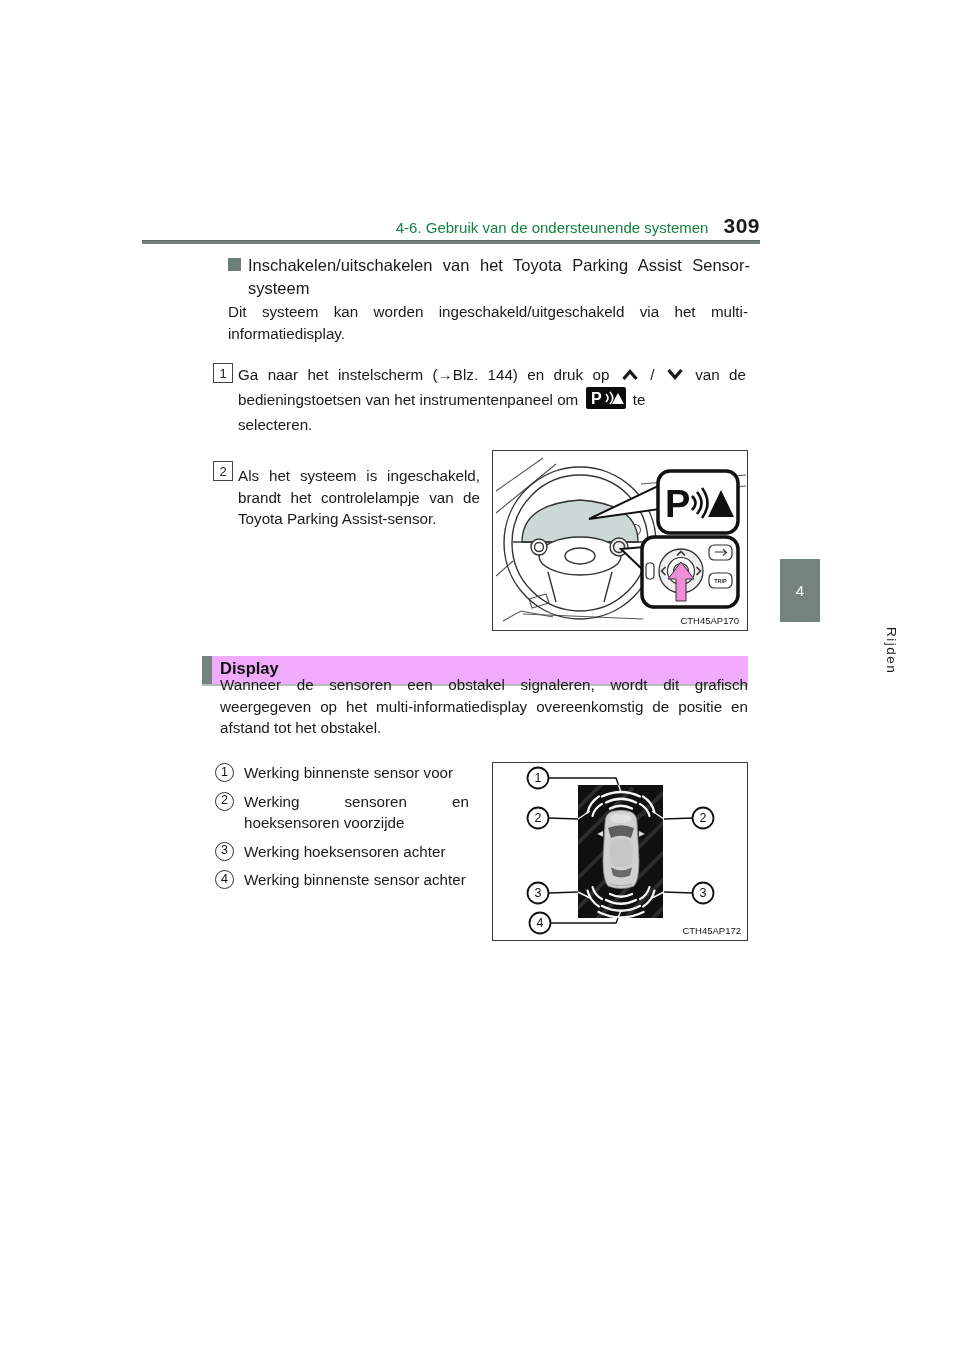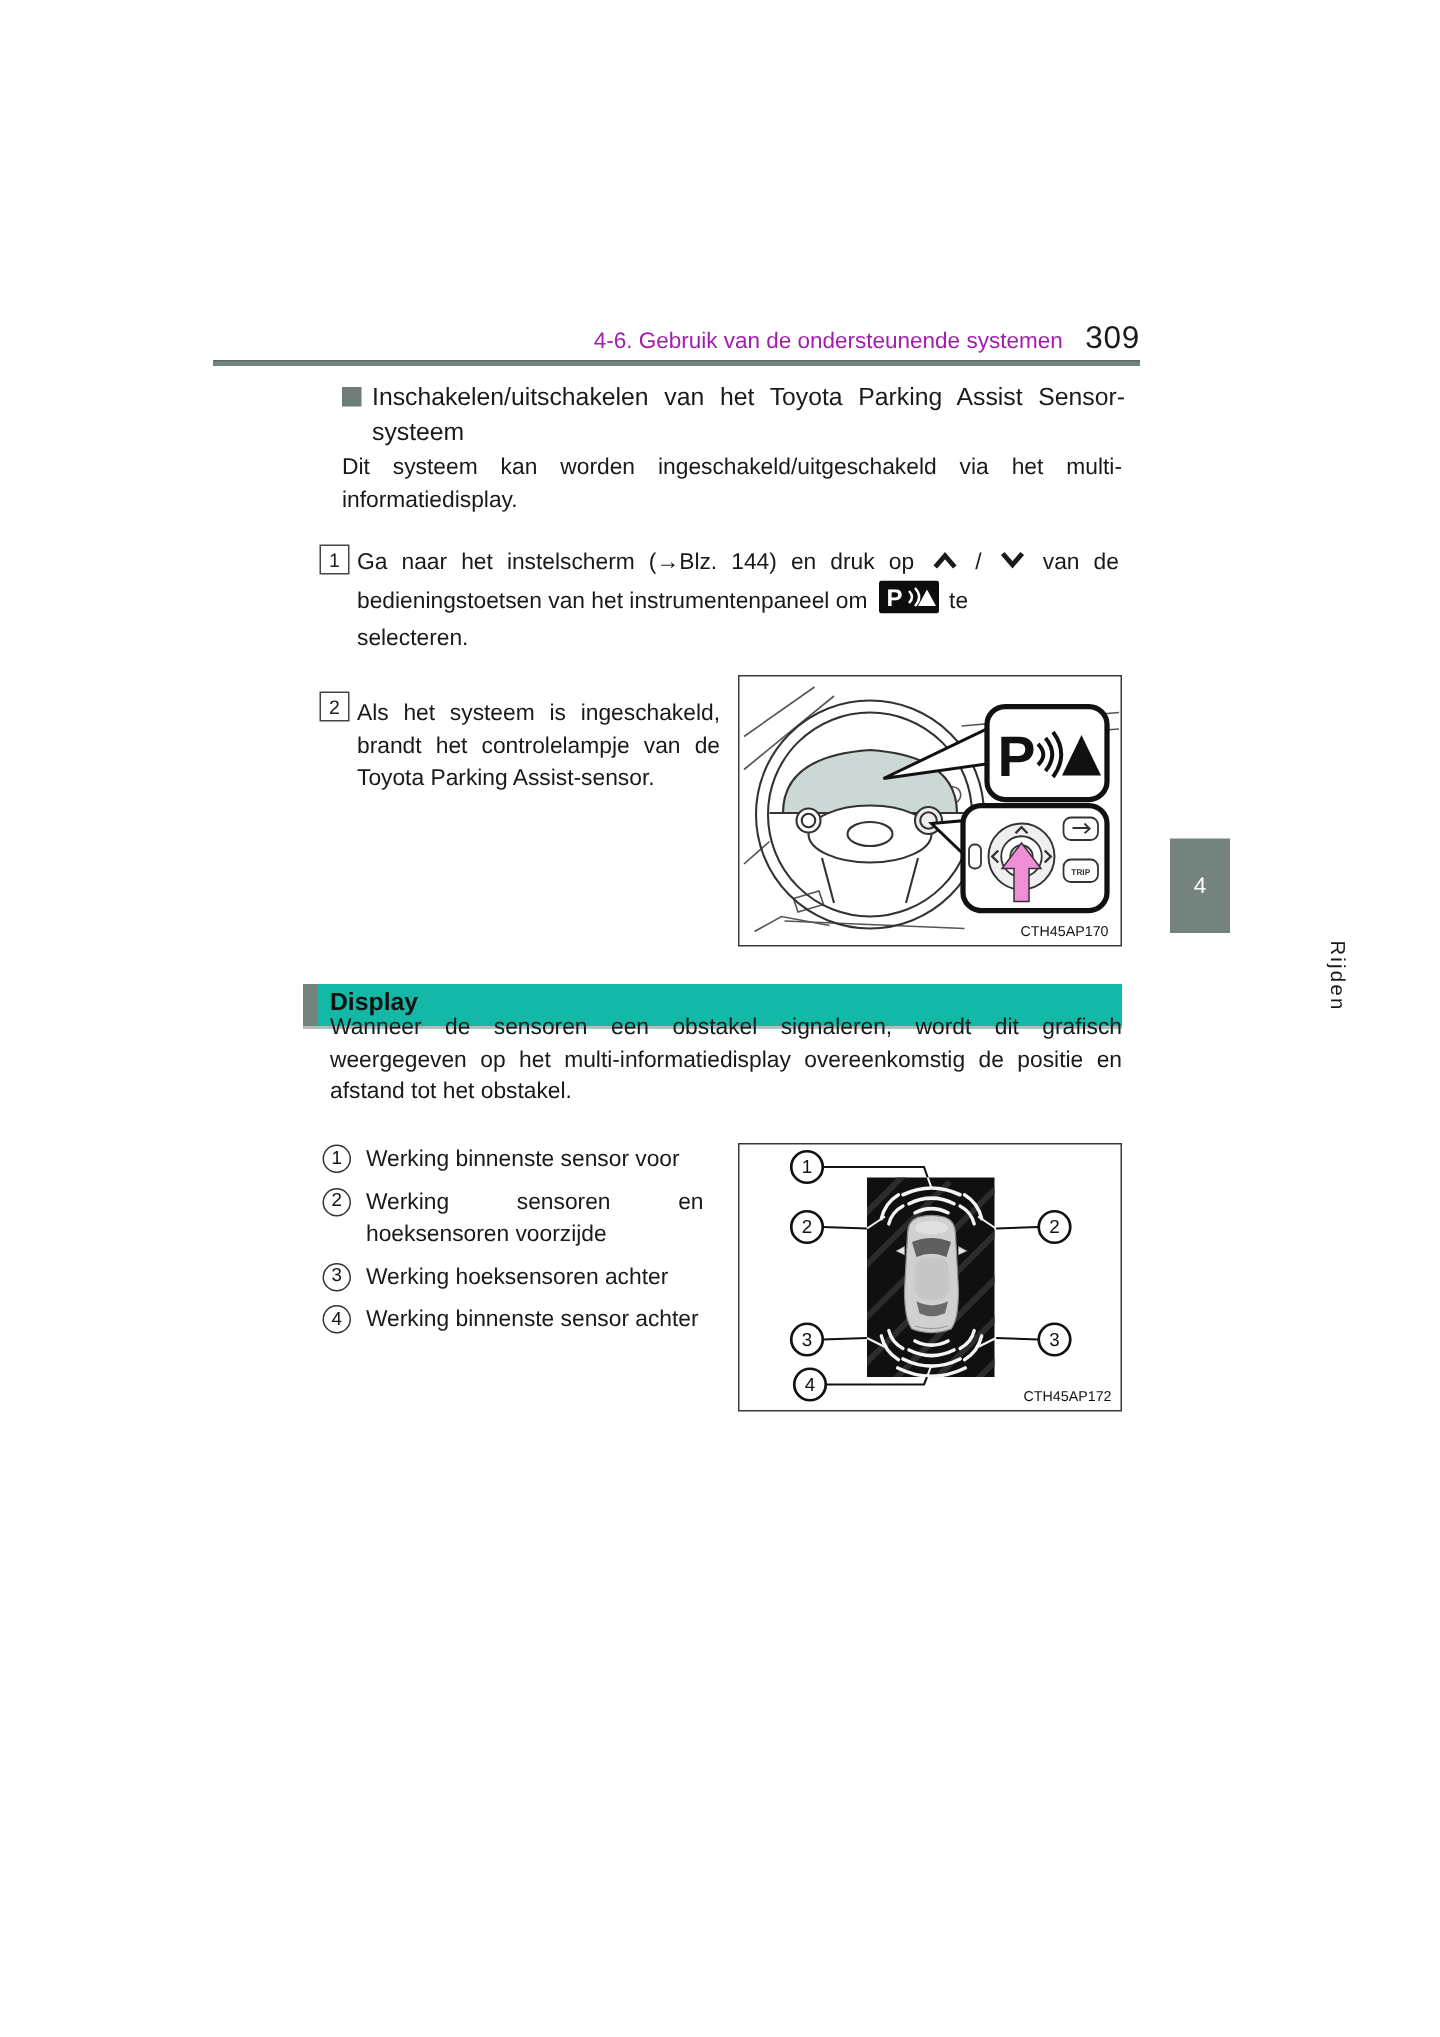--- a/index.html
+++ b/index.html
@@ -2,22 +2,22 @@
 <html><head>
 <meta charset="utf-8">
 <style>
   html,body{margin:0;padding:0;background:#fff;}
   #page{position:relative;width:960px;height:1358px;background:#ffffff;overflow:hidden;
         font-family:"Liberation Sans",sans-serif;color:#1a1a1a;}
 
   
   .header-row{position:absolute;top:214px;left:142px;width:618px;display:flex;
               justify-content:flex-end;align-items:baseline;gap:15px;}
-  .header-section{font-size:15px;color:#a21caf;}
-  .page-num{font-size:21px;font-weight:normal;letter-spacing:.5px;}
+  .header-section{font-size:15px;color:#15803d;}
+  .page-num{font-size:21px;font-weight:bold;letter-spacing:.5px;}
   .rule{position:absolute;top:240px;left:142px;width:618px;height:3px;background:#75837e;border-top:1px solid #5d6b66;}
 
   
   .side-tab{position:absolute;top:559px;left:780px;width:40px;height:63px;background:#75837e;
             color:#fff;display:flex;align-items:center;justify-content:center;font-size:15px;}
   .side-tab-label{position:absolute;top:627px;left:884px;writing-mode:vertical-rl;
                   font-size:13.5px;letter-spacing:1.5px;color:#1a1a1a;}
 
   
   .section-heading{position:absolute;top:254px;left:228px;width:522px;box-sizing:border-box;
@@ -39,21 +39,21 @@
 
   .inline-icon{vertical-align:-4px;margin:0 3px;}
   .chev{vertical-align:-1px;margin:0 2px;}
 
   
   .figure{position:absolute;border:1.2px solid #3a3a3a;background:#fff;box-sizing:border-box;}
   #fig-steering{top:450px;left:492px;width:256px;height:181px;}
   #fig-car{top:762px;left:492px;width:256px;height:179px;}
 
   
-  .display-bar{position:absolute;top:656px;left:202px;width:546px;height:30px;background:#14b8a6;
+  .display-bar{position:absolute;top:656px;left:202px;width:546px;height:30px;background:#f0abfc;
                border-bottom:2px solid #b6bcb7;box-sizing:border-box;}
   .display-accent{position:absolute;left:0;top:0;width:10px;height:28px;background:#75837e;}
   .display-label{position:absolute;left:18px;top:3px;font-size:16.5px;font-weight:bold;color:#111;}
   .display-para{position:absolute;top:674px;left:220px;width:528px;font-size:15.2px;line-height:21.5px;text-align:justify;}
 
   
   .legend{position:absolute;top:762px;left:215px;width:270px;}
   .legend-item{position:relative;padding-left:29px;margin-bottom:7px;width:225px;
                font-size:15.2px;line-height:21.5px;text-align:justify;}
   .legend-num{position:absolute;left:0;top:1px;width:19px;height:19px;border:1.4px solid #333;border-radius:50%;

